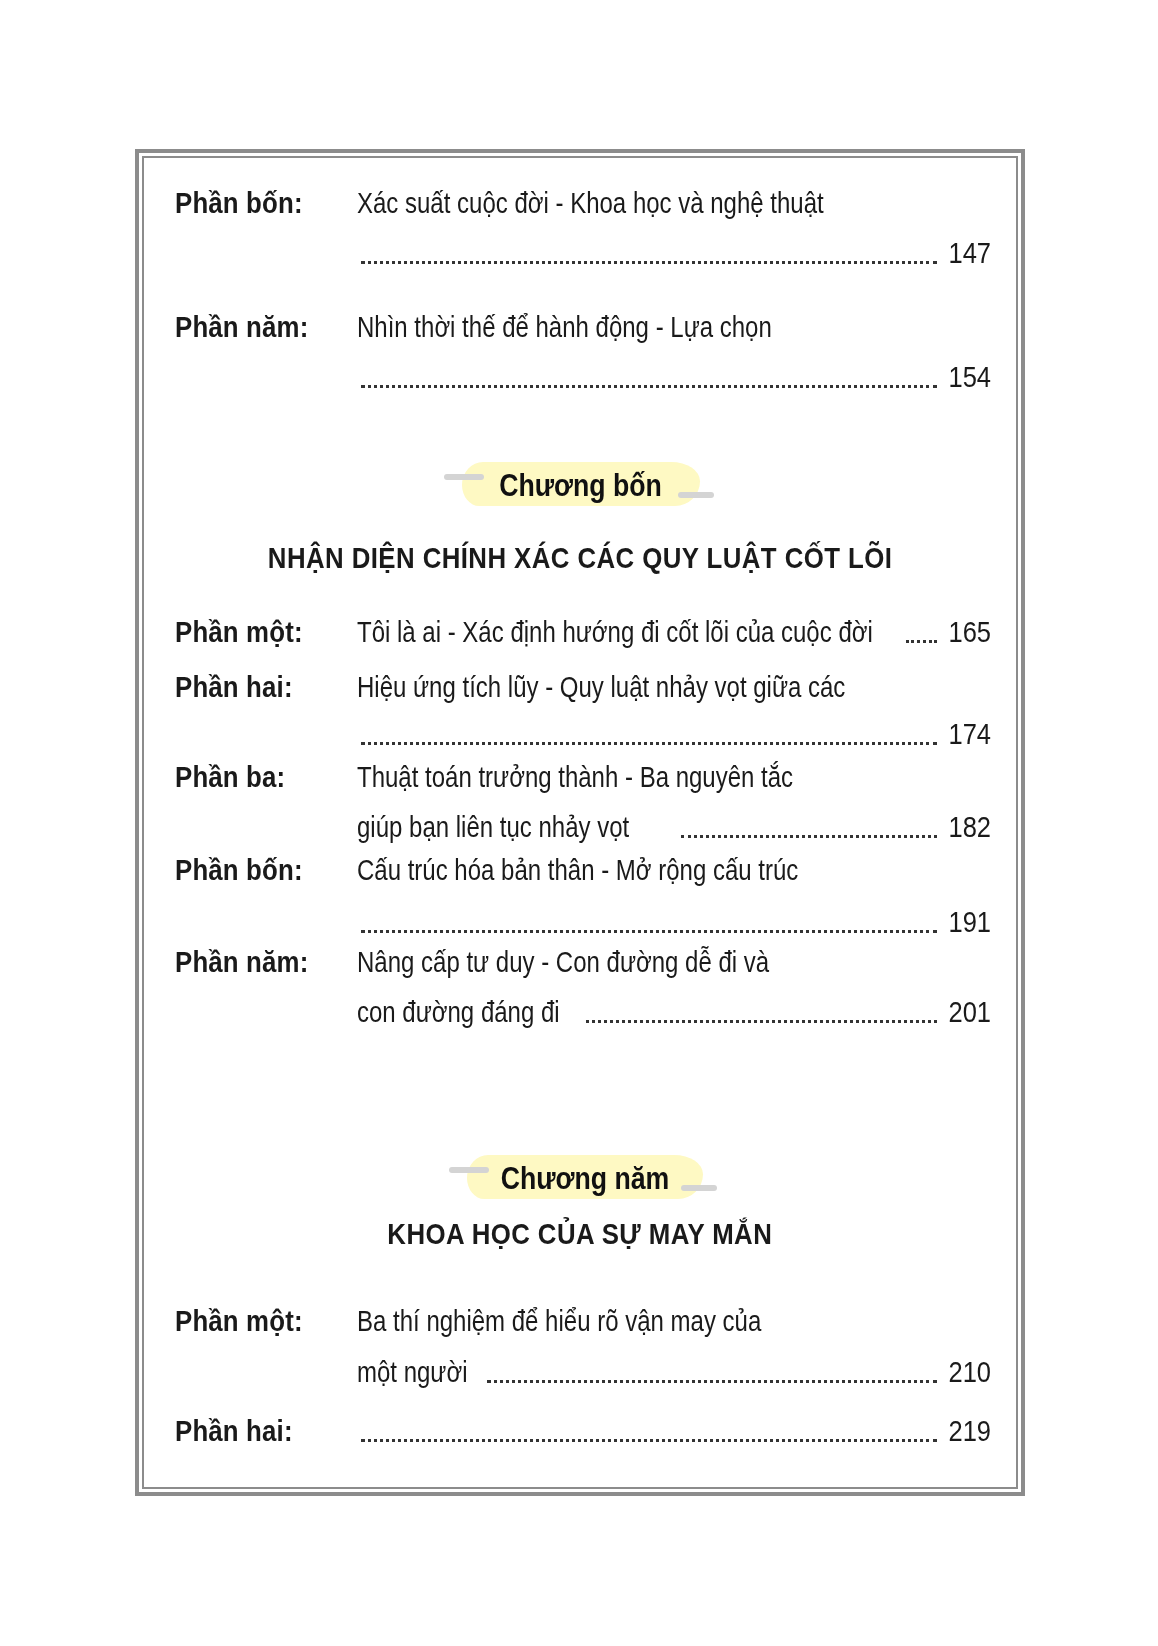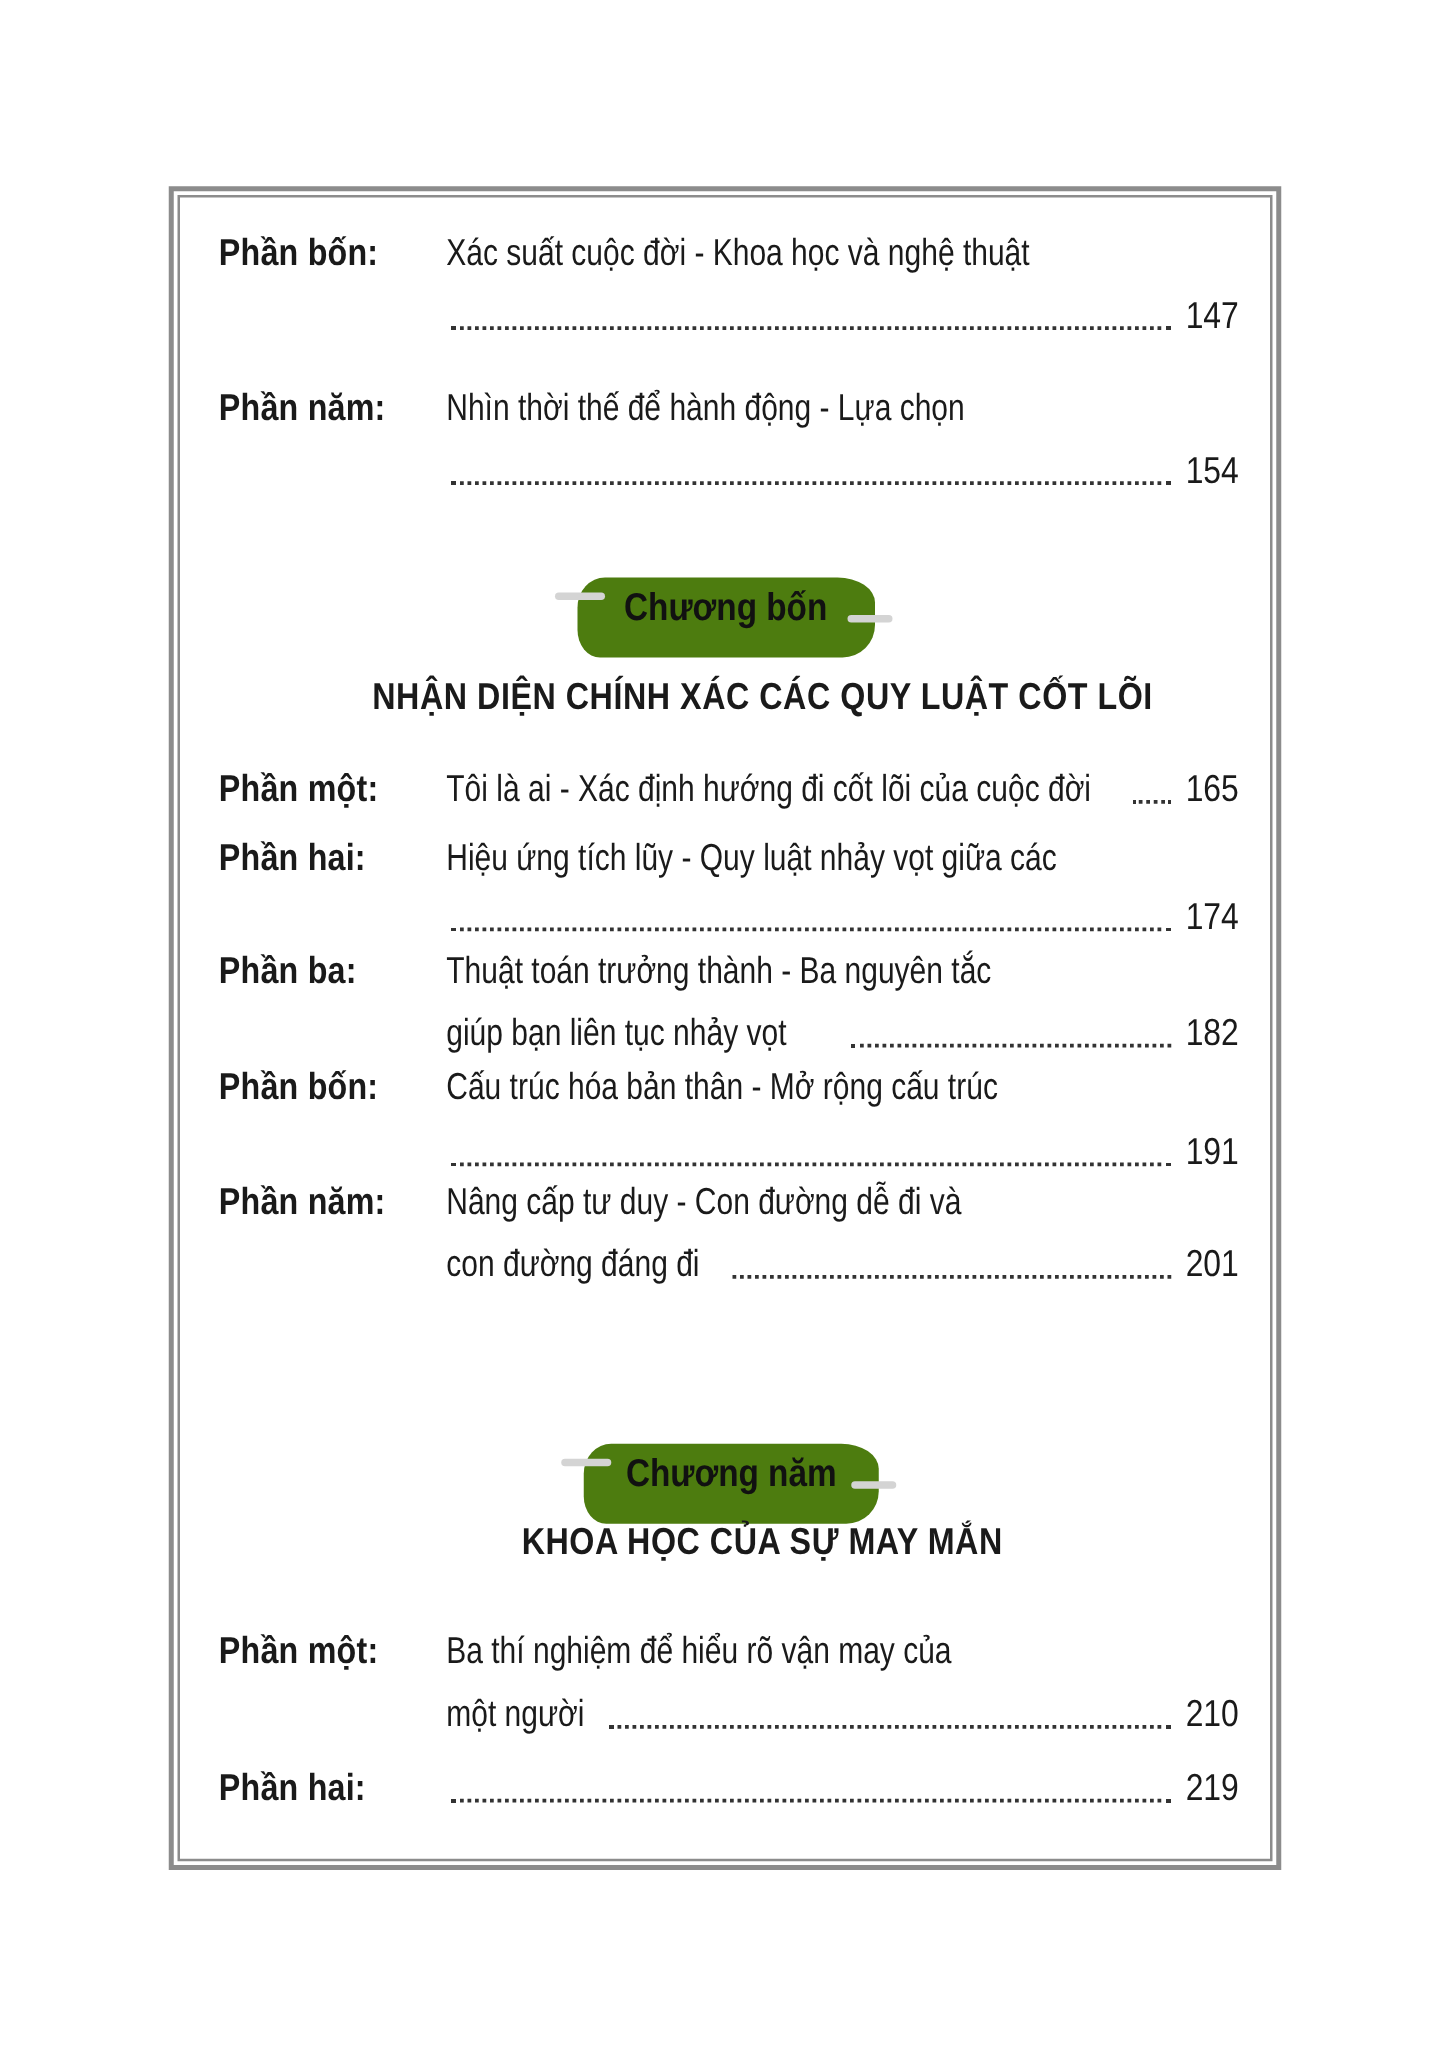--- a/index.html
+++ b/index.html
@@ -69,22 +69,22 @@
     height: 0;
     align-self: flex-end;
   }
   .text.lead .page {
     flex: 0 0 auto;
     transform: scaleX(0.85);
     transform-origin: right center;
   }
   .chapter-brush {
     position: absolute;
-    height: 64px;
-    background: #4d7c0f;
+    height: 44px;
+    background: #fef9c3;
     border-radius: 22px 30px 26px 18px / 24px 20px 26px 22px;
   }
   .chapter-brush::before, .chapter-brush::after {
     content: "";
     position: absolute;
     background: #d4d4d4;
     height: 6px;
     border-radius: 3px;
   }
   .chapter-brush::before {
@@ -115,21 +115,20 @@
   .chapter-title {
     position: absolute;
     left: 140px;
     width: 880px;
     text-align: center;
     font-weight: bold;
     font-size: 30px;
     line-height: 40px;
     height: 40px;
     color: #1a1a1a;
-    padding-left: 30px;
   }
   .chapter-title span {
     display: inline-block;
     transform: scaleX(0.86);
     letter-spacing: 0.5px;
   }
 </style>
 </head>
 <body>
 

